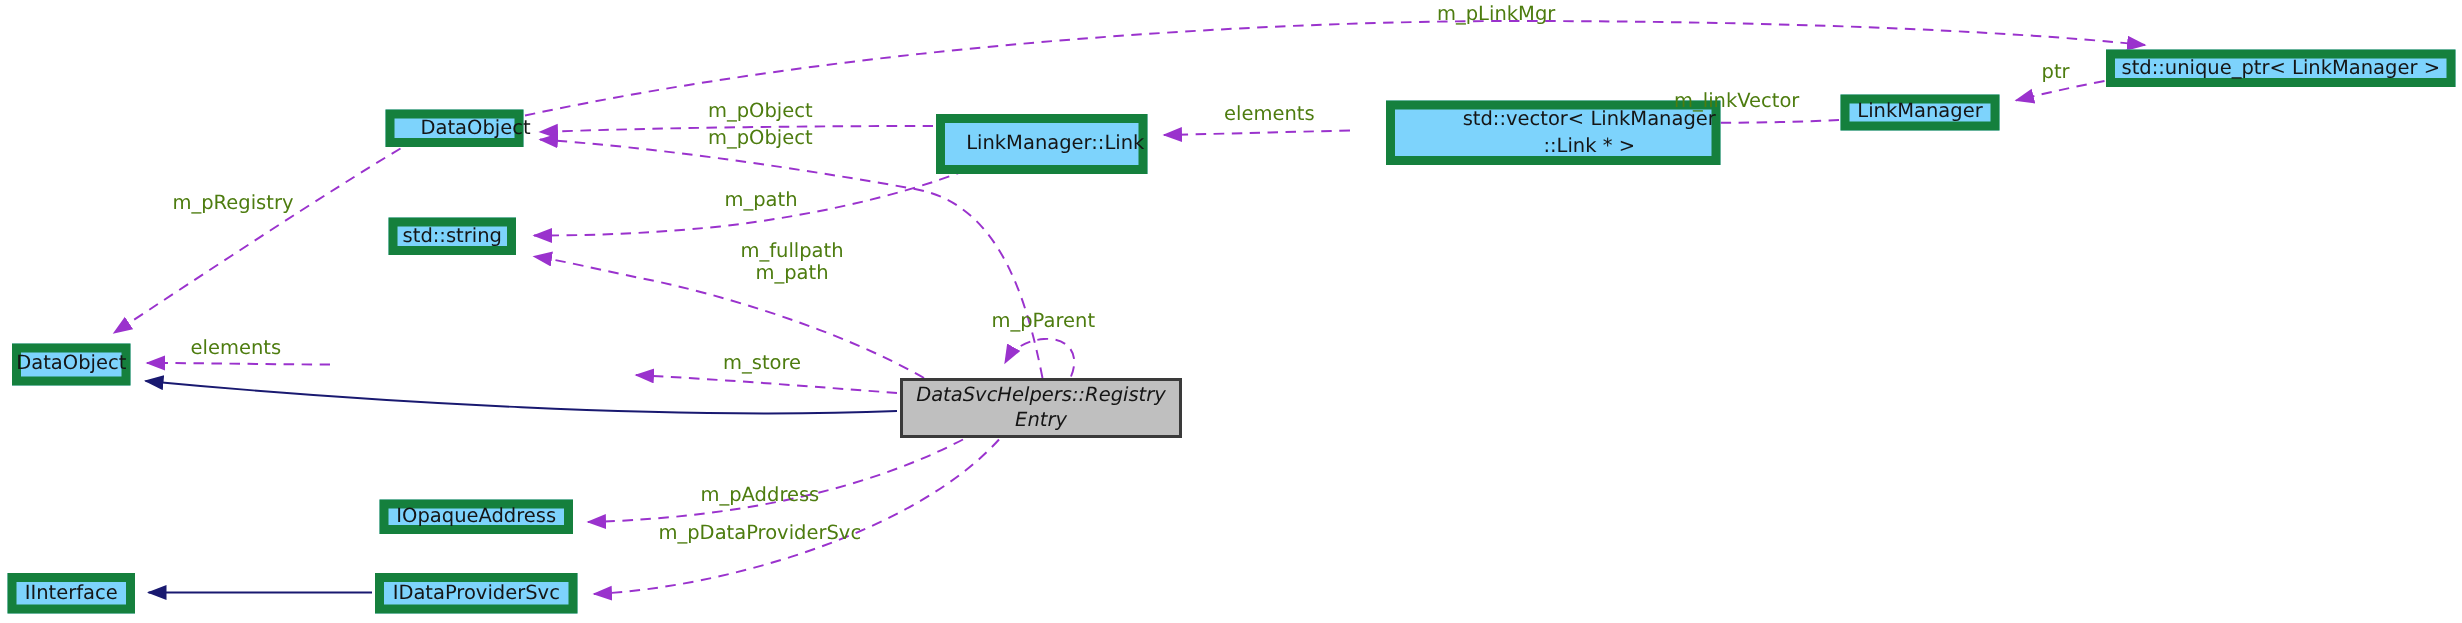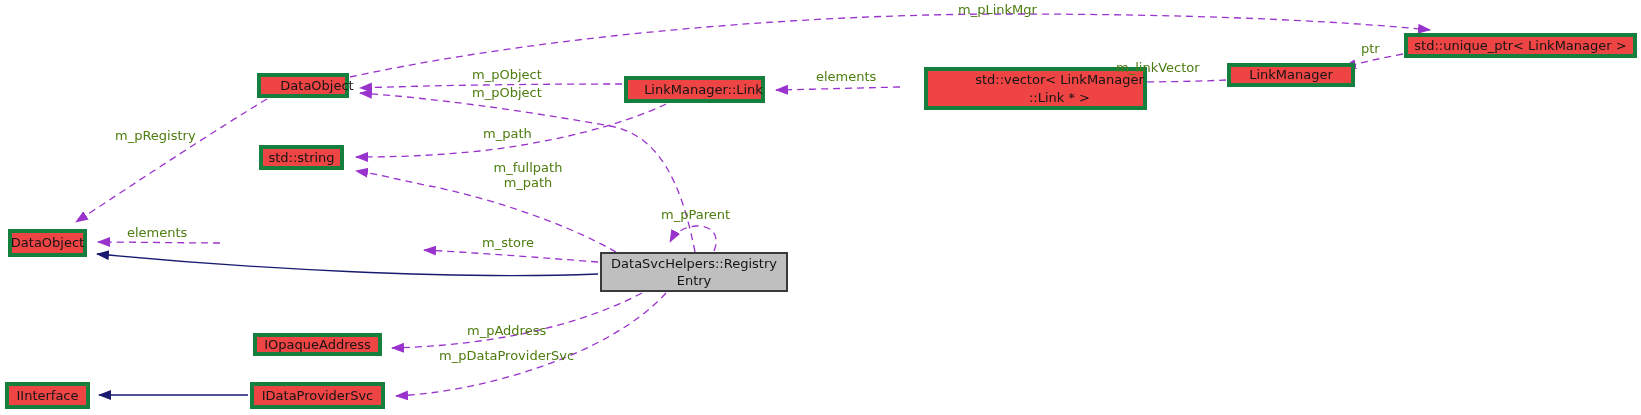--- a/index.html
+++ b/index.html
@@ -4,26 +4,26 @@
 <style>
   html,body{margin:0;padding:0;background:#ffffff;}
   .stage{
     position:relative;width:1641px;height:415px;background:#ffffff;overflow:hidden;
     font-family:"DejaVu Sans","Liberation Sans",sans-serif;
   }
   svg.edges{position:absolute;left:0;top:0;width:1641px;height:415px;}
   path.usage{fill:none;stroke:#9a32cd;stroke-width:1.3;stroke-dasharray:7 5;}
   path.inherit{fill:none;stroke:#191970;stroke-width:1.3;}
   .node{
-    position:absolute;background:#ef4444;border:4px solid #15803d;
+    position:absolute;background:#7dd3fc;border:6px solid #15803d;
     display:flex;flex-direction:column;align-items:center;justify-content:center;
     font-size:13px;color:#151515;text-align:center;line-height:1.32;
     box-sizing:border-box;white-space:nowrap;cursor:pointer;
   }
-  .node.focus{background:#bfbfbf;border:2px solid #3a3a3a;}
+  .node.focus{background:#bfbfbf;border:2px solid #3a3a3a;font-style:italic;}
   .elabel{
     position:absolute;font-size:13px;color:#4d7c0f;white-space:nowrap;line-height:1.15;
   }
   .elabel.center{text-align:center;margin-left:20px;}
 </style>
 </head>
 <body>
 
 <div class="stage">
 
@@ -54,28 +54,28 @@
     <path class="usage" d="M 666,293 C 610,355 482,392 396,396" marker-end="url(#arrow-usage)"></path>
     <path class="inherit" d="M 248,395 C 200,395 152,395 99,395" marker-end="url(#arrow-inherit)"></path>
   </svg>
 
   <div class="node" style="left:257px;top:73px;width:92px;height:25px;padding-left:28px;">
     <span>DataObject</span>
   </div>
   <div class="node" style="left:259px;top:145px;width:85px;height:25px;">
     <span>std::string</span>
   </div>
-  <div class="node" style="left:624px;top:76px;width:141px;height:27px;padding-left:18px;">
+  <div class="node" style="left:624px;top:76px;width:141px;height:40px;padding-left:18px;">
     <span>LinkManager::Link</span>
   </div>
   <div class="node" style="left:924px;top:67px;width:223px;height:43px;padding-left:48px;">
     <span>std::vector&lt; LinkManager</span>
     <span>::Link * &gt;</span>
   </div>
-  <div class="node" style="left:1227px;top:63px;width:128px;height:24px;">
+  <div class="node" style="left:1227px;top:63px;width:106px;height:24px;">
     <span>LinkManager</span>
   </div>
   <div class="node" style="left:1404px;top:33px;width:233px;height:25px;">
     <span>std::unique_ptr&lt; LinkManager &gt;</span>
   </div>
   <div class="node" style="left:8px;top:229px;width:79px;height:28px;">
     <span>DataObject</span>
   </div>
   <div class="node focus" style="left:600px;top:252px;width:188px;height:40px;">
     <span>DataSvcHelpers::Registry</span>

